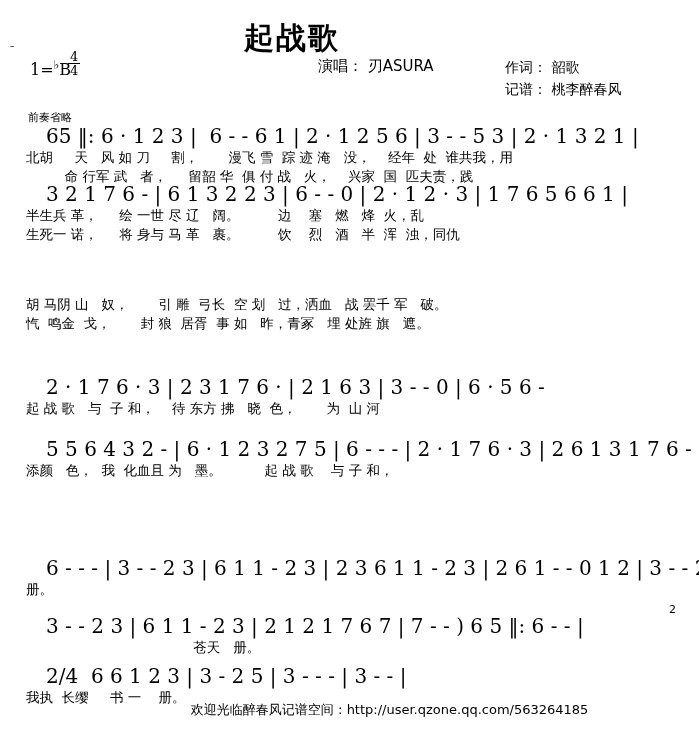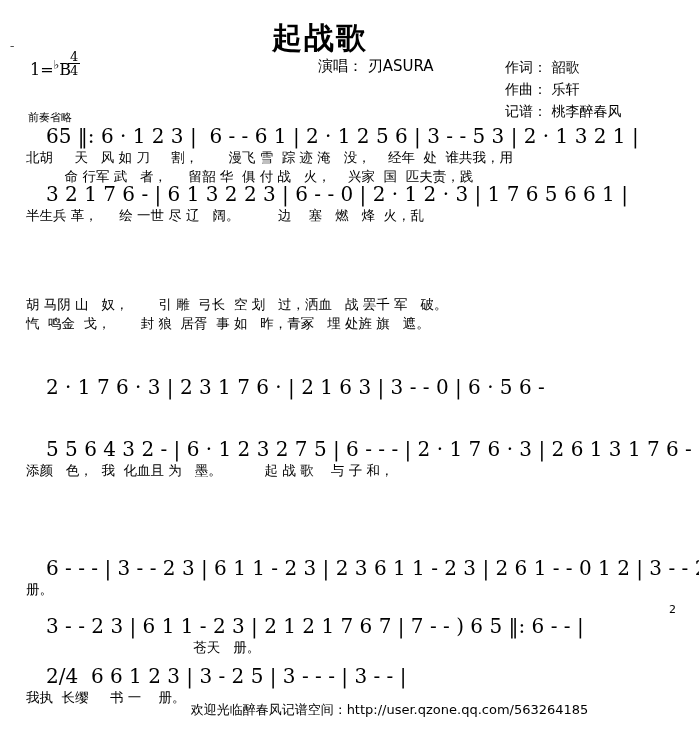--- a/index.html
+++ b/index.html
@@ -11,21 +11,21 @@
     position:relative;
     overflow:hidden;
   }
   .sheet{position:relative;width:699px;height:729px;}
 
   
   .title{
     position:absolute;top:18px;left:0;width:584px;
     text-align:center;
     font-family:"DejaVu Sans", sans-serif;
-    font-weight:bold;font-size:30px;letter-spacing:2px;padding-left:28px;
+    font-weight:bold;font-size:30px;letter-spacing:2px;
   }
   .singer{
     position:absolute;top:57px;left:318px;
     font-family:"DejaVu Sans", sans-serif;
     font-size:15px;
   }
   .credits{
     position:absolute;top:56px;left:505px;
     font-family:"DejaVu Sans", sans-serif;
     font-size:14px;line-height:22px;
@@ -89,21 +89,20 @@
 
 <div class="sheet">
 
   <div class="tick">-</div>
 
   <div class="title">起战歌</div>
   <div class="singer">演唱： 刃ASURA</div>
 
   <div class="credits">
     <div>作词： 韶歌</div>
-    <div>作曲： 乐轩</div>
     <div>记谱： 桃李醉春风</div>
   </div>
 
   <div class="keysig">
     <span>1=</span><span class="flat">♭</span><span>B</span>
   </div>
 
   <div class="meter">
     <div>4</div>
     <div>4</div>
@@ -113,29 +112,31 @@
 
   <div class="row" style="top:124px;">
     <div class="notes">65 ‖: 6 · 1 2 3 |  6 - - 6 1 | 2 · 1 2 5 6 | 3 - - 5 3 | 2 · 1 3 2 1 |</div>
     <div class="lyr">北胡     天   风 如 刀     割，       漫飞 雪  踪 迹 淹   没，    经年  处  谁共我，用</div>
     <div class="lyr">         命 行军 武   者，     留韶 华  俱 付 战   火，    兴家  国  匹夫责，践</div>
   </div>
 
   <div class="row" style="top:182px;">
     <div class="notes">3 2 1 7 6 - | 6 1 3 2 2 3 | 6 - - 0 | 2 · 1 2 · 3 | 1 7 6 5 6 6 1 |</div>
     <div class="lyr">半生兵 革，     绘 一世 尽 辽   阔。         边    塞   燃   烽  火，乱</div>
+    <div class="lyr">生死一 诺，     将 身与 马 革   裹。         饮    烈   酒   半  浑  浊，同仇</div>
   </div>
 
   <div class="row" style="top:295px;">
     <div class="lyr">胡 马阴 山   奴，       引 雕  弓长  空 划   过，洒血   战 罢千 军   破。</div>
     <div class="lyr">忾  鸣金  戈，       封 狼  居胥  事 如   昨，青冢   埋 处旌 旗   遮。</div>
   </div>
 
   <div class="row" style="top:375px;">
     <div class="notes">2 · 1 7 6 · 3 | 2 3 1 7 6 · | 2 1 6 3 | 3 - - 0 | 6 · 5 6 -</div>
+    <div class="lyr">起 战 歌   与  子 和，    待 东方 拂   晓  色，       为  山 河</div>
   </div>
 
   <div class="row" style="top:437px;">
     <div class="notes">5 5 6 4 3 2 - | 6 · 1 2 3 2 7 5 | 6 - - - | 2 · 1 7 6 · 3 | 2 6 1 3 1 7 6 -</div>
     <div class="lyr">添颜   色，  我  化血且 为   墨。          起 战 歌    与 子 和，</div>
   </div>
 
 
   <div class="row" style="top:556px;">
     <div class="notes">6 - - - | 3 - - 2 3 | 6 1 1 - 2 3 | 2 3 6 1 1 - 2 3 | 2 6 1 - - 0 1 2 | 3 - - 2 3 |</div>

